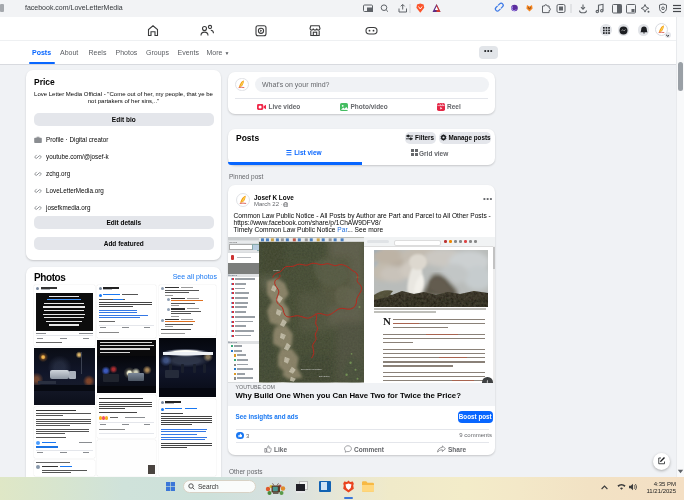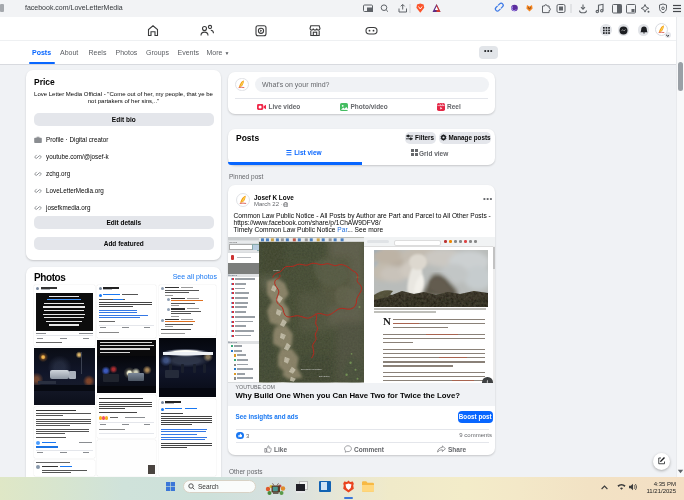--- a/index.html
+++ b/index.html
@@ -737,21 +737,21 @@
       <div class="abs" style="left:19px;top:138.7px;width:102px;height:1.6px;background:#8a8178;"></div>
       <div class="abs" style="left:19px;top:142.9px;width:102px;height:1.6px;background:#8a8178;"></div>
       <div class="abs" style="left:88px;top:142.9px;width:22px;height:1.6px;background:#a86450;"></div>
   </div>
 </div>
 
 <div class="abs" style="left:482px;top:377px;width:10.5px;height:10.5px;border-radius:50%;background:#3f4142;color:#fff;font-size:7px;text-align:center;line-height:10.5px;font-style:italic;font-family:'Liberation Serif',serif;">i</div>
 
 <div class="abs" style="left:227.5px;top:382.5px;width:267.5px;height:23.5px;background:#f0f2f5;"></div>
 <div class="abs gray" style="left:235.5px;top:384px;font-size:5.3px;">YOUTUBE.COM</div>
-<div class="abs" style="left:235.5px;top:391px;font-size:7.8px;font-weight:bold;color:#050505;">Why Build One When you Can Have Two for Twice the Love?</div>
+<div class="abs" style="left:235.5px;top:391px;font-size:7.8px;font-weight:bold;color:#050505;">Why Build One When you Can Have Two for Twice the Price?</div>
 
 <div class="abs" style="left:235.5px;top:413px;font-size:6.3px;font-weight:bold;color:#1877f2;">See insights and ads</div>
 <div class="abs" style="left:457.5px;top:410.5px;width:35.5px;height:12.5px;background:#0866ff;border-radius:4px;color:#fff;font-size:6.3px;font-weight:bold;display:flex;align-items:center;justify-content:center;">Boost post</div>
 <div class="abs" style="left:235.5px;top:428.5px;width:253px;height:1px;background:#e4e6eb;"></div>
 <div class="abs" style="left:236px;top:431.5px;width:7.5px;height:7.5px;border-radius:50%;background:#1877f2;"></div>
 <svg class="abs" style="left:237.5px;top:433px;" width="4.5" height="4.5" viewBox="0 0 10 10">
     <path d="M1 4.5h2v5H1zM3.5 9V4.7L5.5 1c.8 0 1.3.6 1.1 1.5L6.2 4h2.1c.7 0 1.1.6.9 1.3L8.3 8.6c-.2.6-.6.9-1.2.9z" fill="#fff"></path>
   </svg>
 <div class="abs gray" style="left:246px;top:432.5px;font-size:6px;">3</div>
 <div class="abs gray" style="left:400px;top:432px;width:92px;text-align:right;font-size:6px;">9 comments</div>

